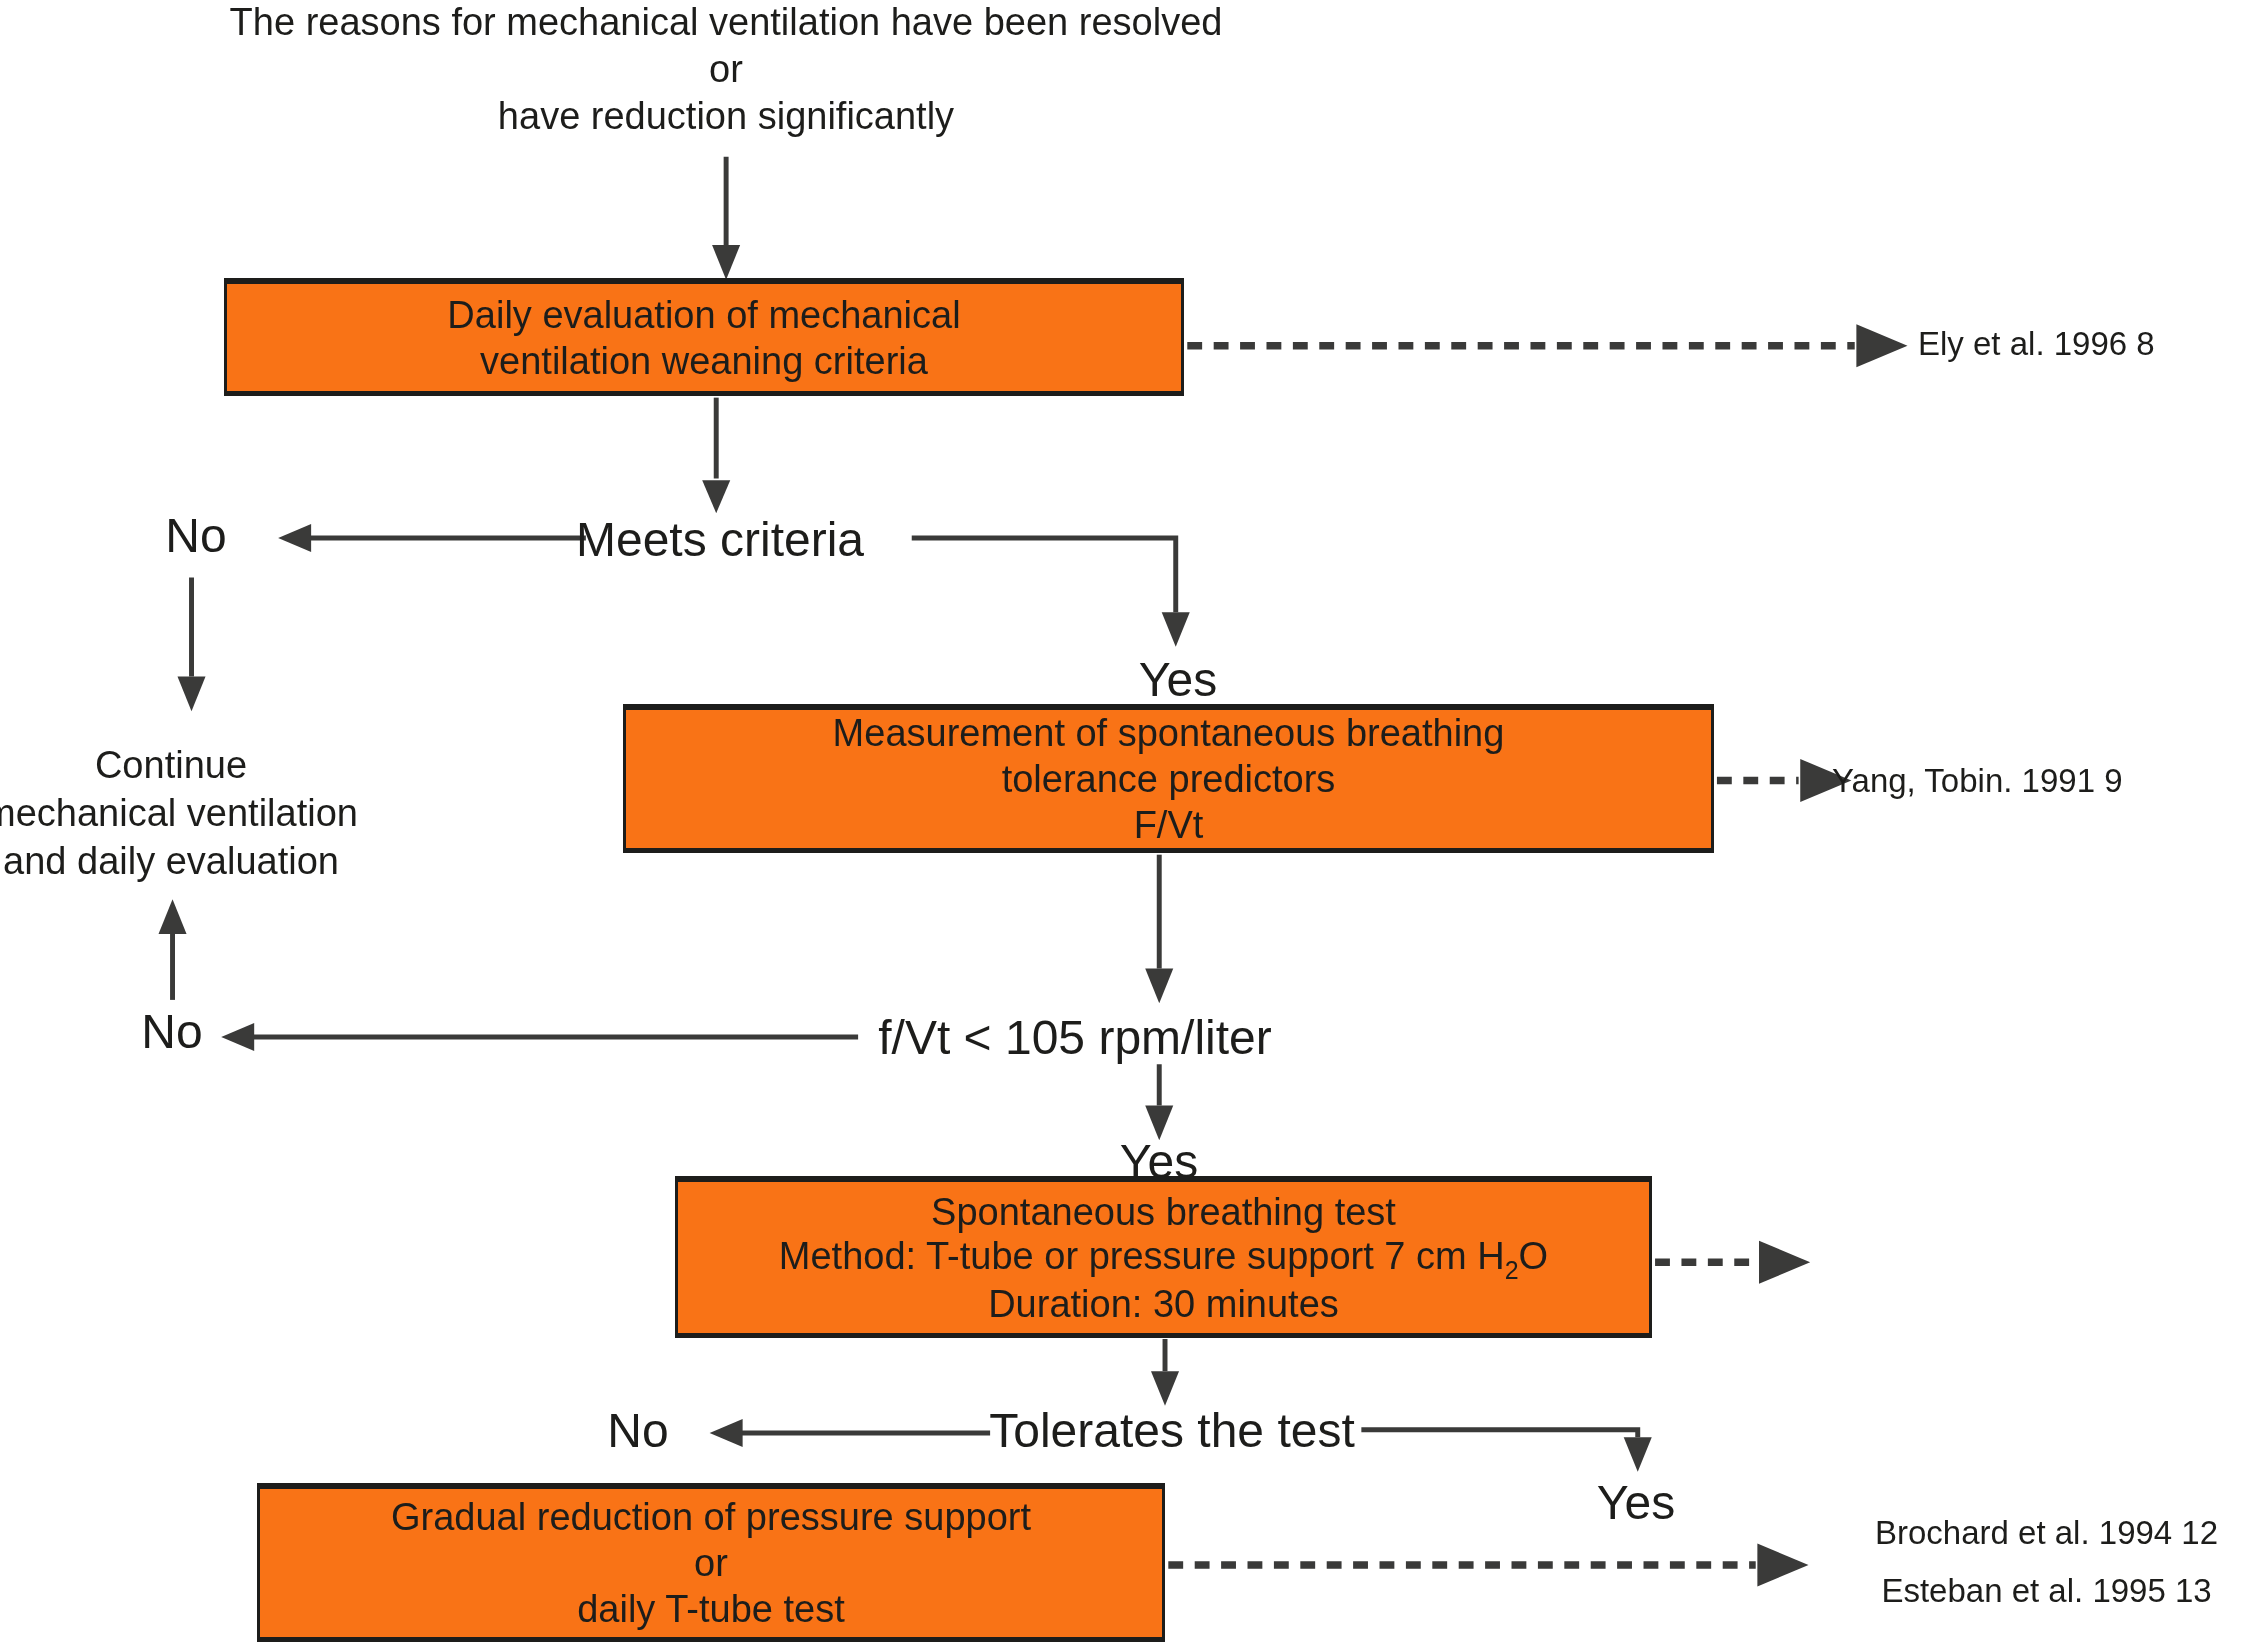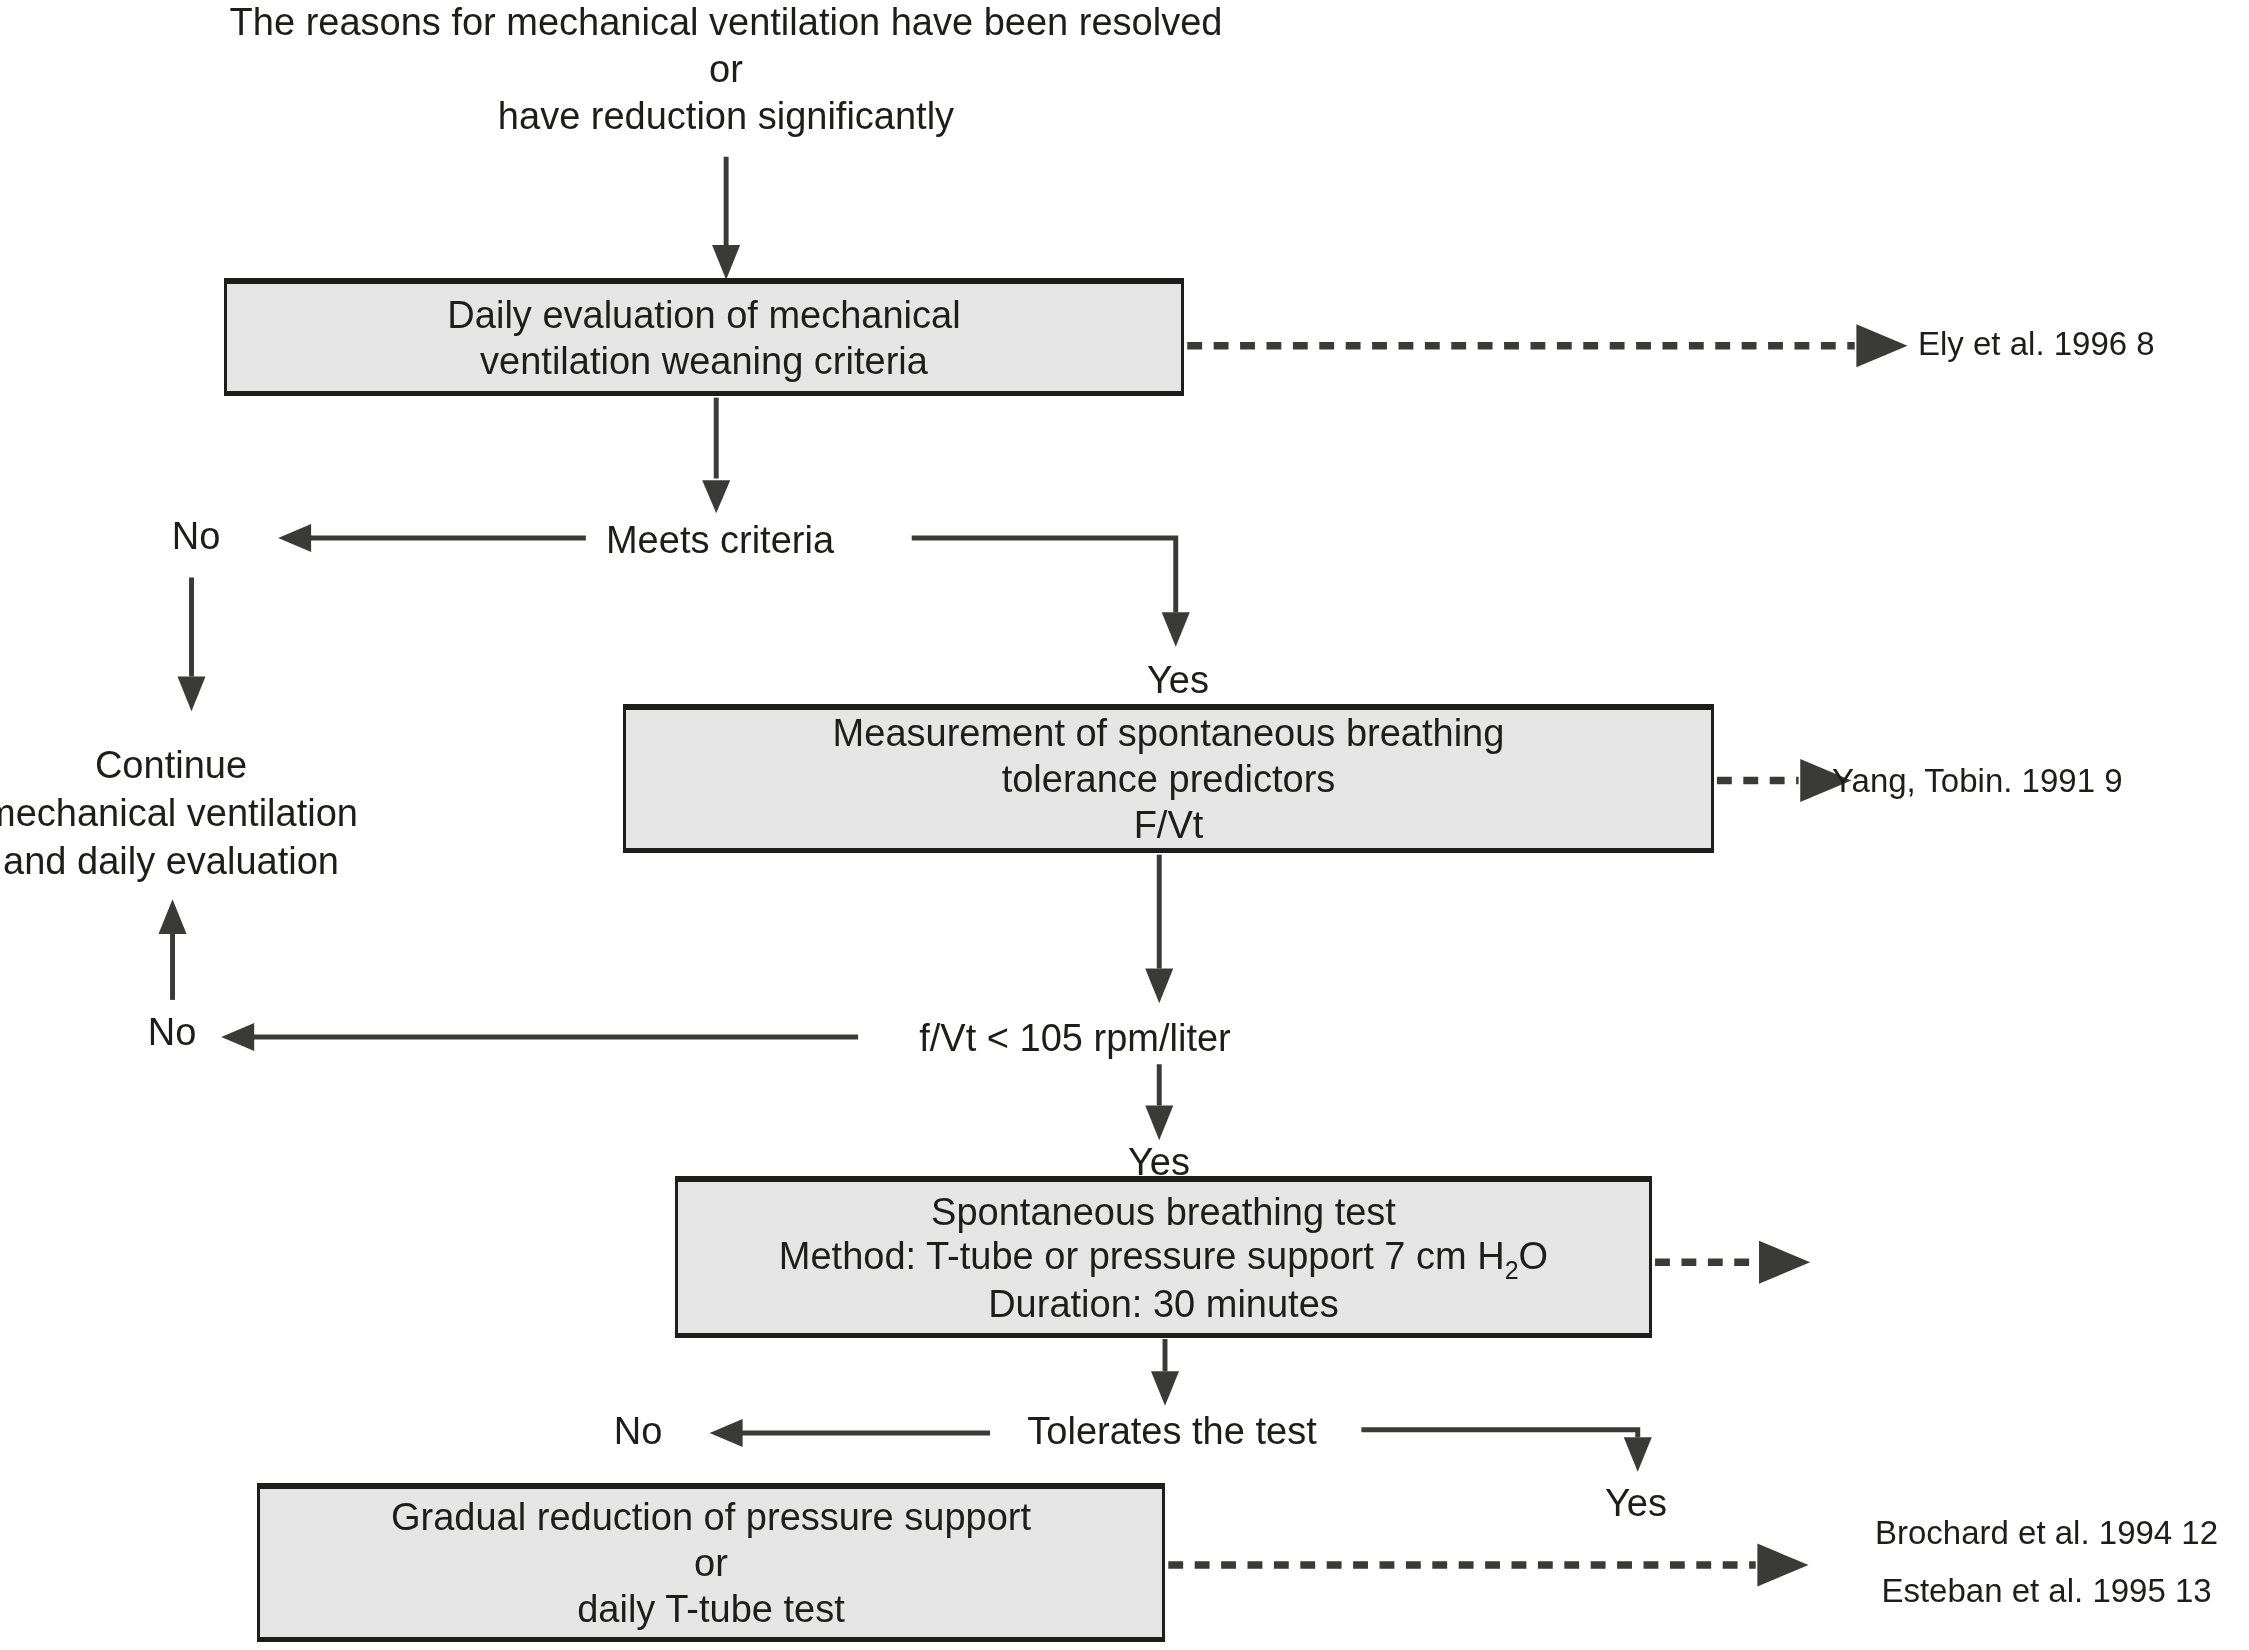--- a/index.html
+++ b/index.html
@@ -32,37 +32,37 @@
     stroke-width: 9;
     stroke-dasharray: 18 14;
   }
   .arrowhead {
     fill: #3a3a39;
     stroke: none;
   }
   .node-box {
     position: absolute;
     box-sizing: border-box;
-    background: #e5e5e5;
+    background: #f97316;
     border: 3.3px solid #1d1d1b;
     border-top-width: 6.6px;
     border-bottom-width: 5px;
     display: flex;
     flex-direction: column;
     justify-content: center;
     align-items: center;
     text-align: center;
     font-size: 38px;
     line-height: 46px;
   }
   .centered-label {
     position: absolute;
     transform: translate(-50%, -50%);
     white-space: nowrap;
-    font-size: 38px;
+    font-size: 48px;
     line-height: 40px;
     text-align: left;
   }
   .multiline-label {
     position: absolute;
     transform: translate(-50%, -50%);
     white-space: nowrap;
     font-size: 38px;
     line-height: 48px;
     text-align: center;

